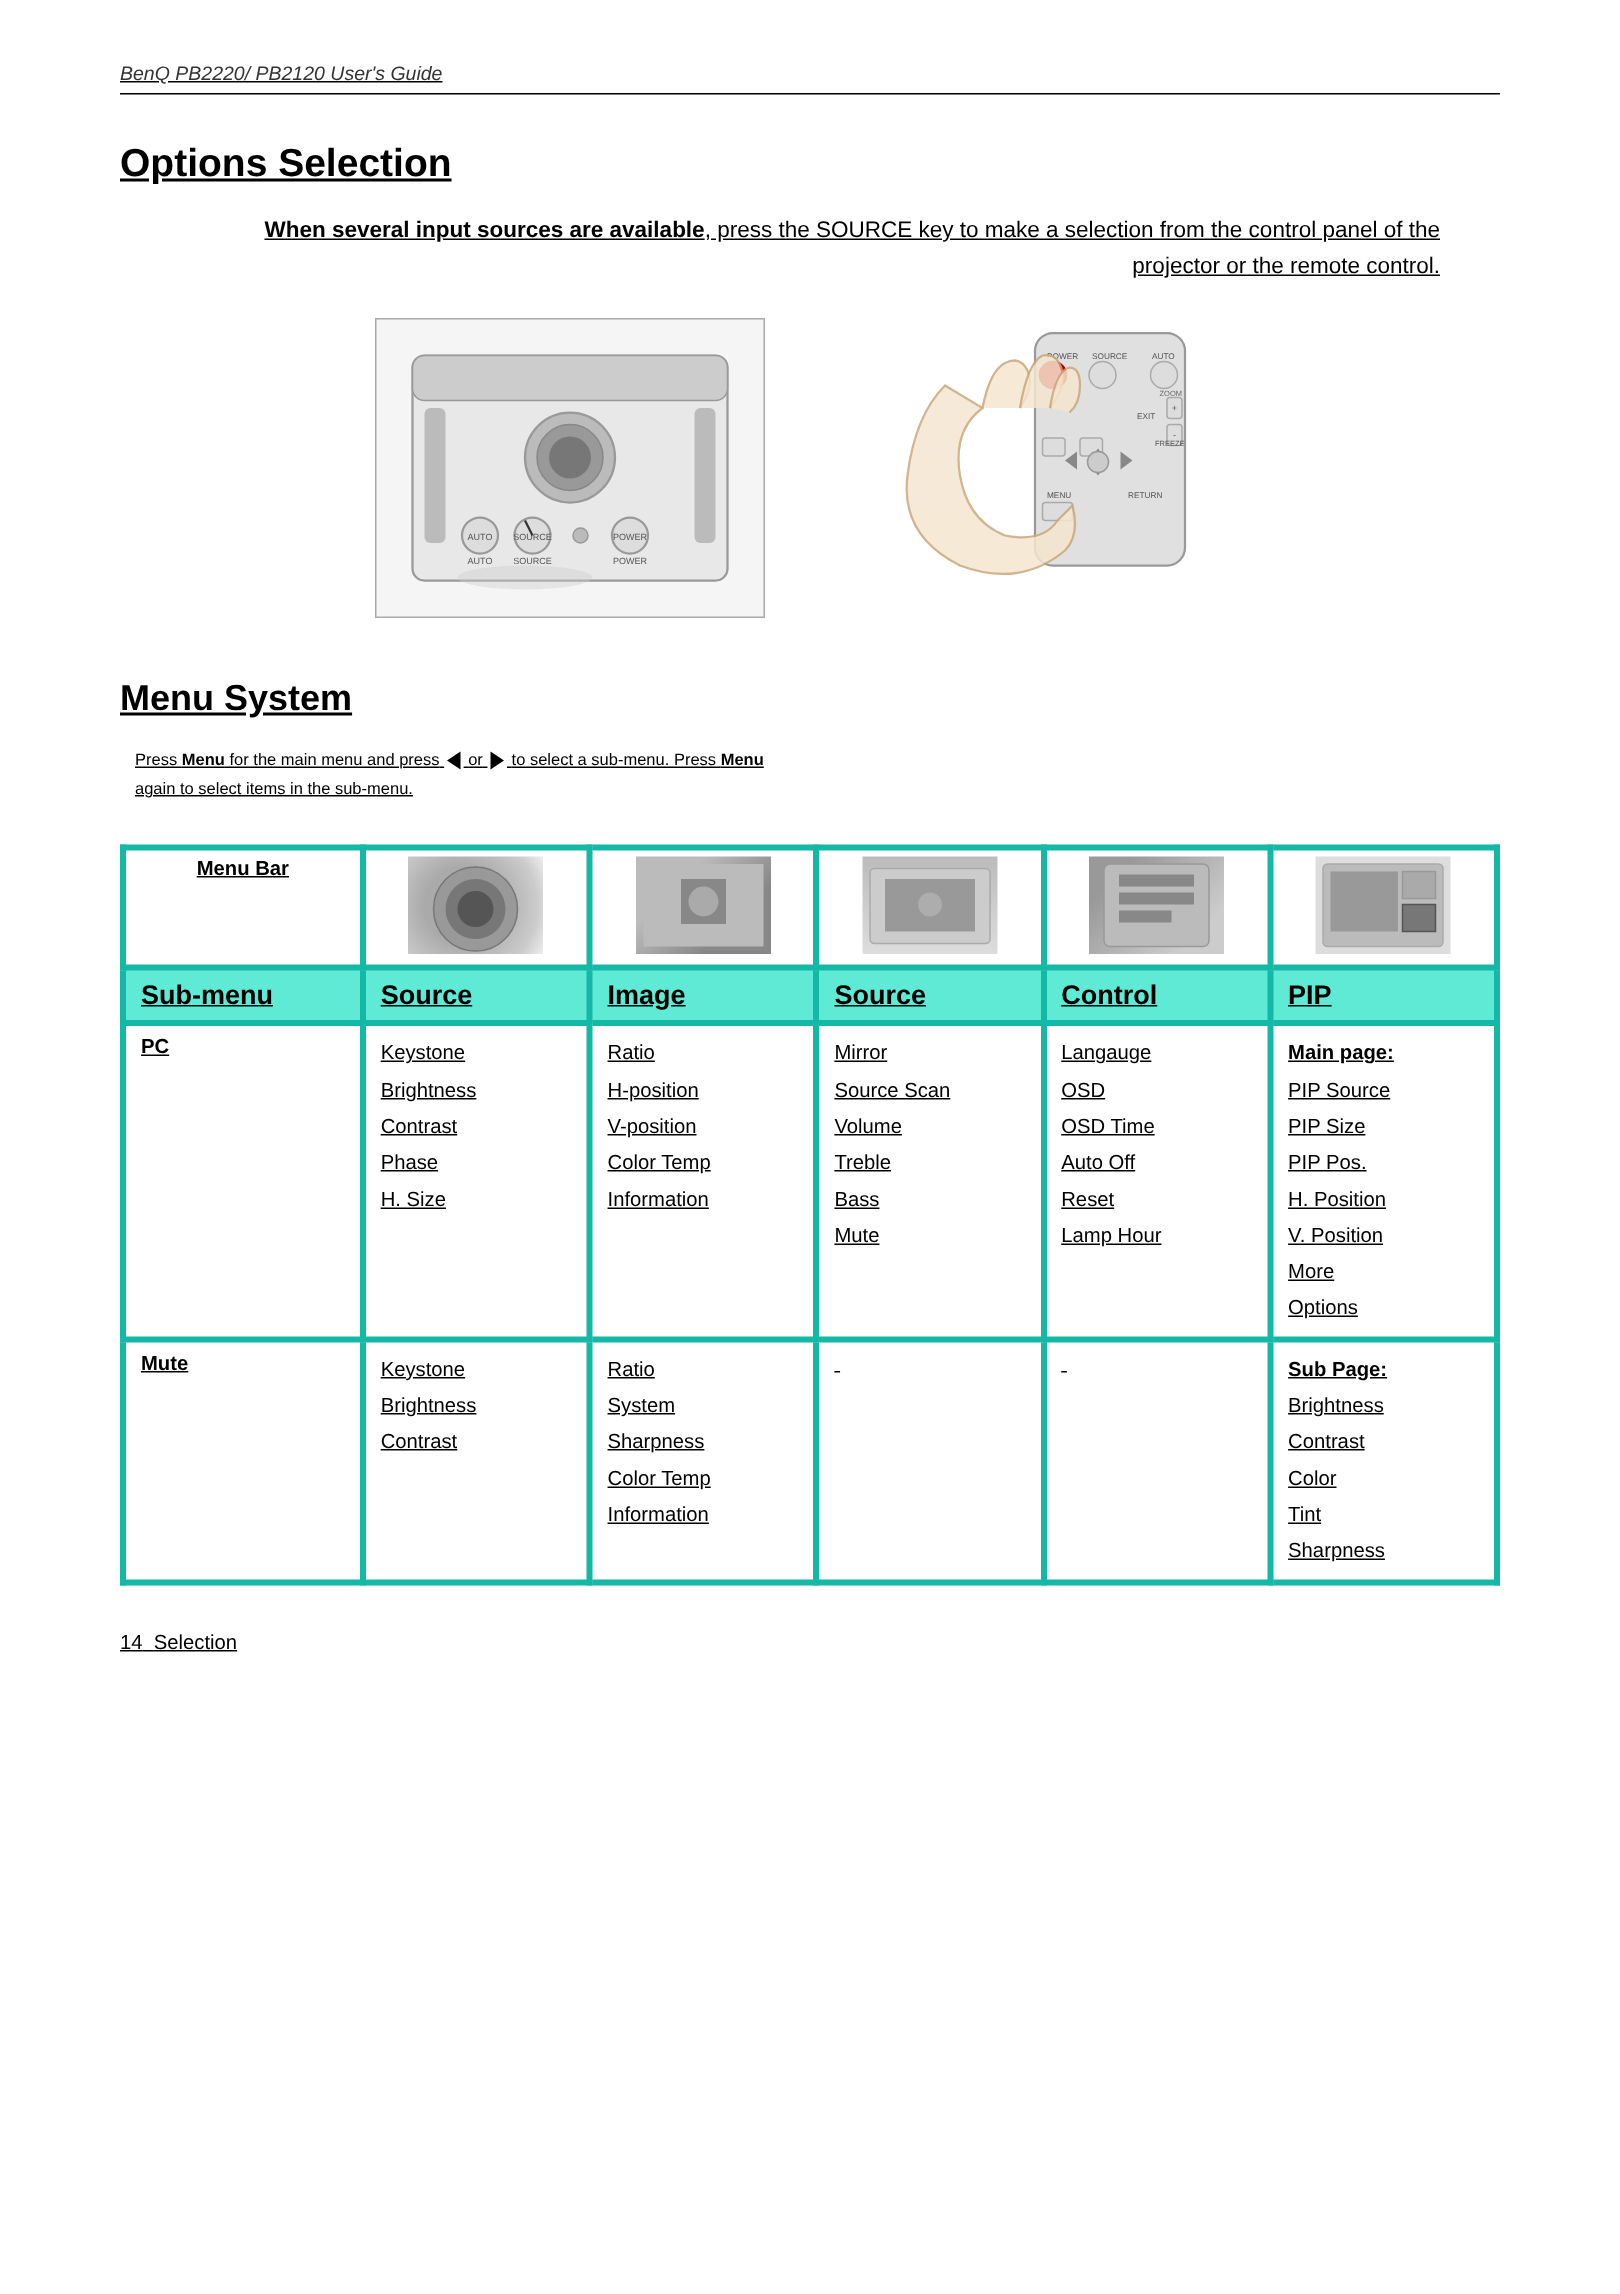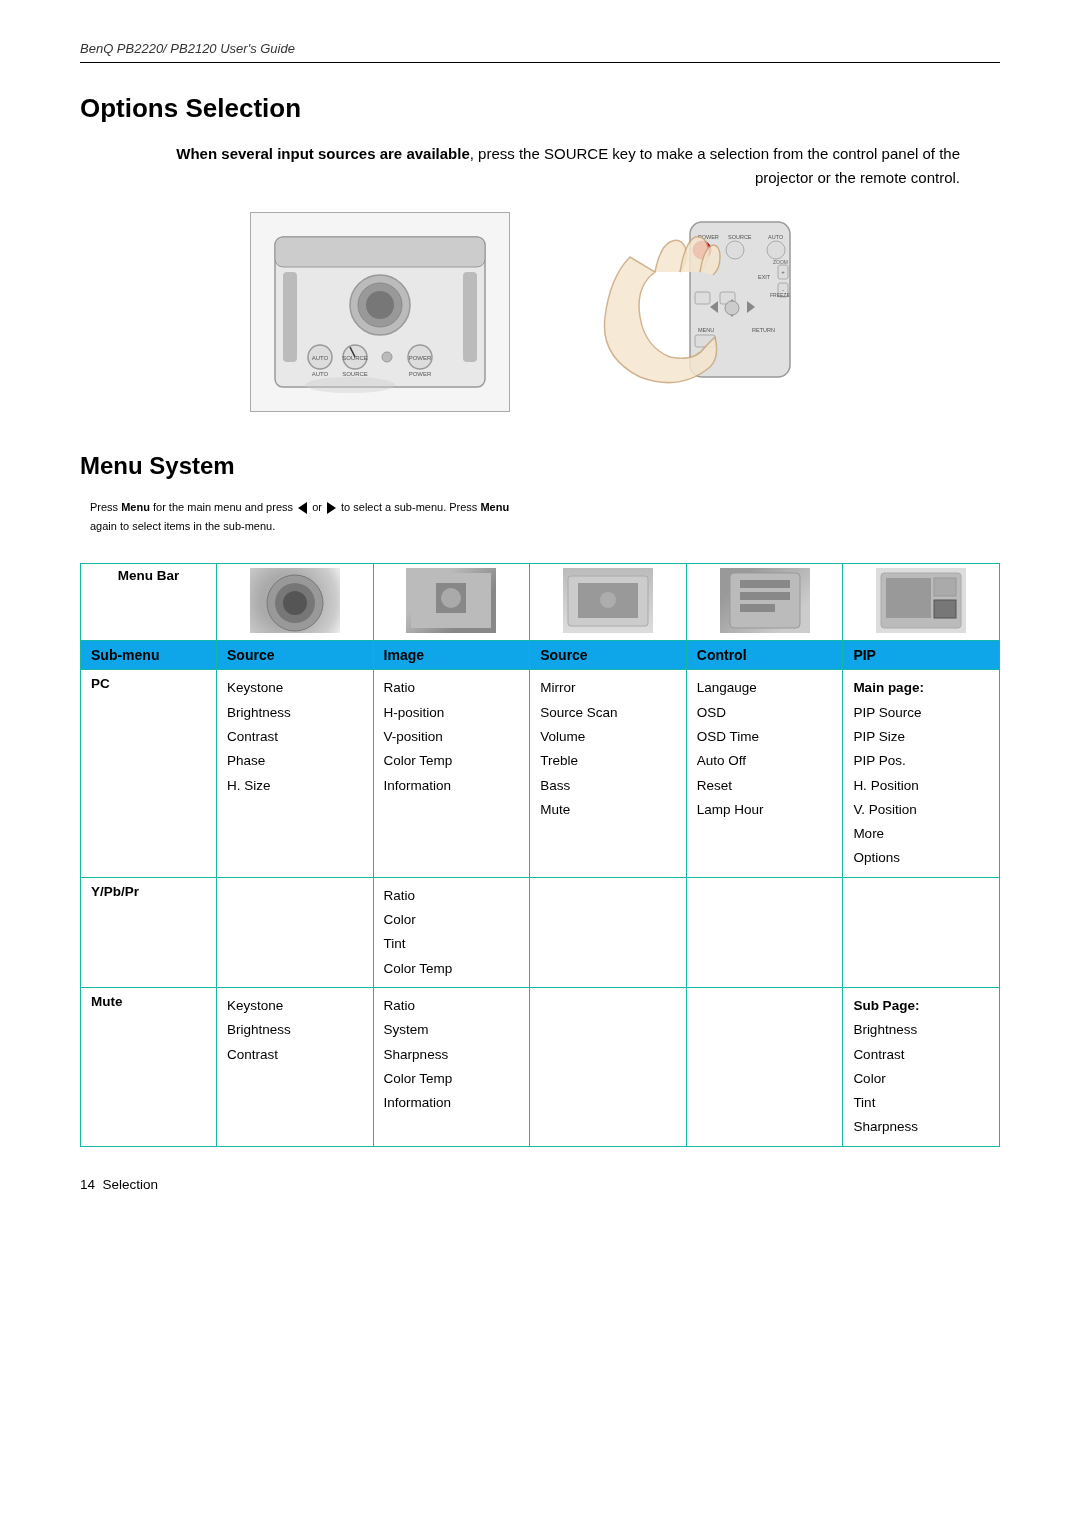--- a/index.html
+++ b/index.html
@@ -10,20 +10,21 @@
       color: #000;
       width: 1080px;
       min-height: 1529px;
       padding: 0;
     }
     .page {
       width: 1080px;
       min-height: 1529px;
       padding: 40px 80px 60px 80px;
       background: #fff;
+      text-decoration: underline;
     }
     .header {
       border-bottom: 1.5px solid #000;
       padding-bottom: 6px;
       margin-bottom: 30px;
     }
     .header-text {
       font-style: italic;
       font-size: 13px;
       color: #333;
@@ -106,21 +107,21 @@
       margin: 0 2px;
     }
 
     
     .menu-table {
       width: 100%;
       border-collapse: collapse;
       font-size: 13.5px;
     }
     .menu-table td, .menu-table th {
-      border: 1px solid #14b8a6;
+      border: 4px solid #14b8a6;
       padding: 6px 10px;
       vertical-align: top;
     }
     .menu-table .menu-bar-row td {
       padding: 4px 6px;
       text-align: center;
     }
     .menu-bar-label {
       font-weight: bold;
       font-size: 13.5px;
@@ -129,22 +130,22 @@
     .menu-thumb {
       width: 90px;
       height: 65px;
       background: #ddd;
       display: inline-block;
       overflow: hidden;
       position: relative;
     }
     .header-row td {
       font-weight: bold;
-      font-size: 14px;
-      background: #0ea5e9;
+      font-size: 18px;
+      background: #5eead4;
       padding: 6px 10px;
     }
     .row-label {
       font-weight: bold;
     }
     .sub-items {
       line-height: 1.8;
     }
 
     .footer-text {
@@ -375,32 +376,20 @@
           </div>
         </td>
         <td>
           <div class="sub-items">
             <strong>Main page:</strong><br>
             PIP Source<br>PIP Size<br>PIP Pos.<br>H. Position<br>V. Position<br>More<br>Options
           </div>
         </td>
       </tr>
 
-      <tr>
-        <td class="row-label"><strong>Y/Pb/Pr</strong></td>
-        <td>&nbsp;</td>
-        <td>
-          <div class="sub-items">
-            Ratio<br>Color<br>Tint<br>Color Temp
-          </div>
-        </td>
-        <td>&nbsp;</td>
-        <td>&nbsp;</td>
-        <td>&nbsp;</td>
-      </tr>
 
       <tr>
         <td class="row-label"><strong>Mute</strong></td>
         <td>
           <div class="sub-items">
             Keystone<br>Brightness<br>Contrast
           </div>
         </td>
         <td>
           <div class="sub-items">

